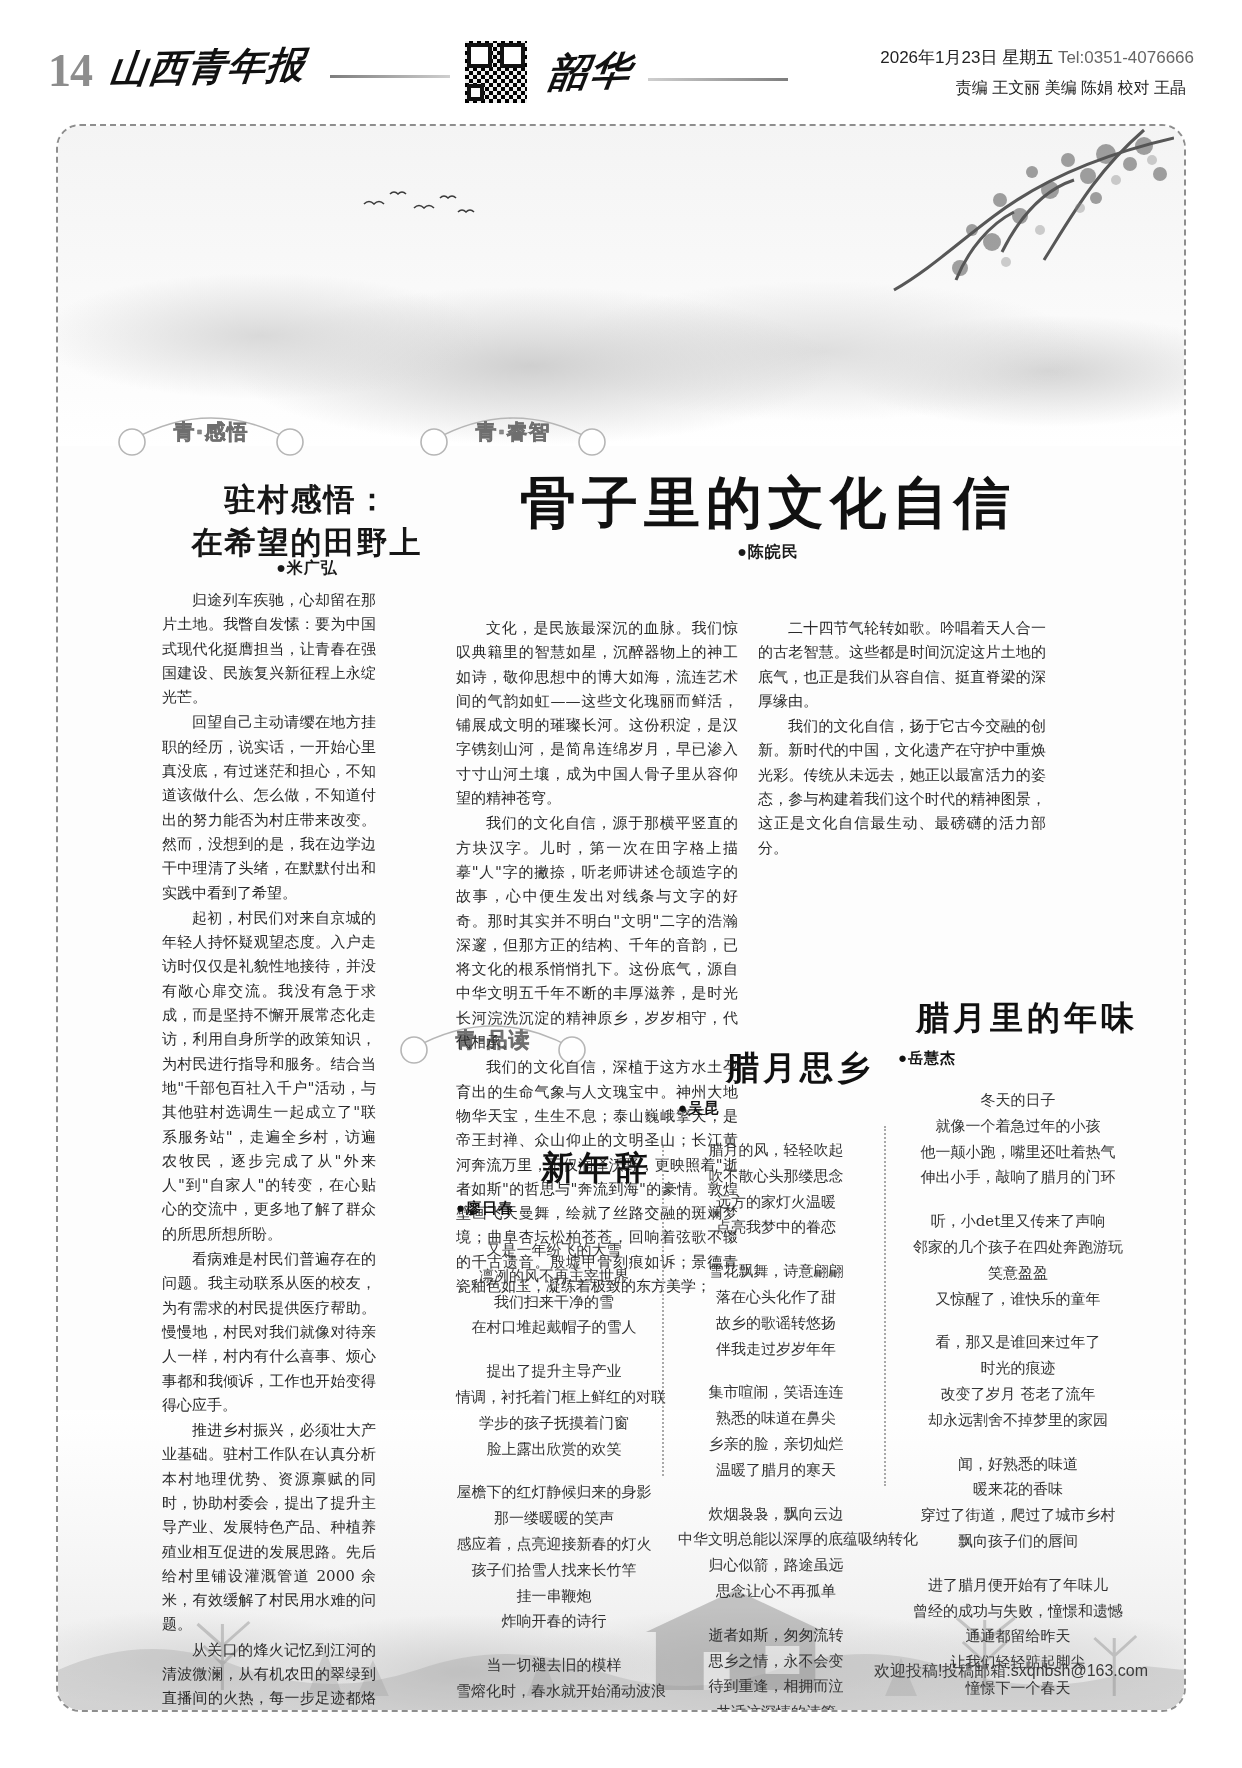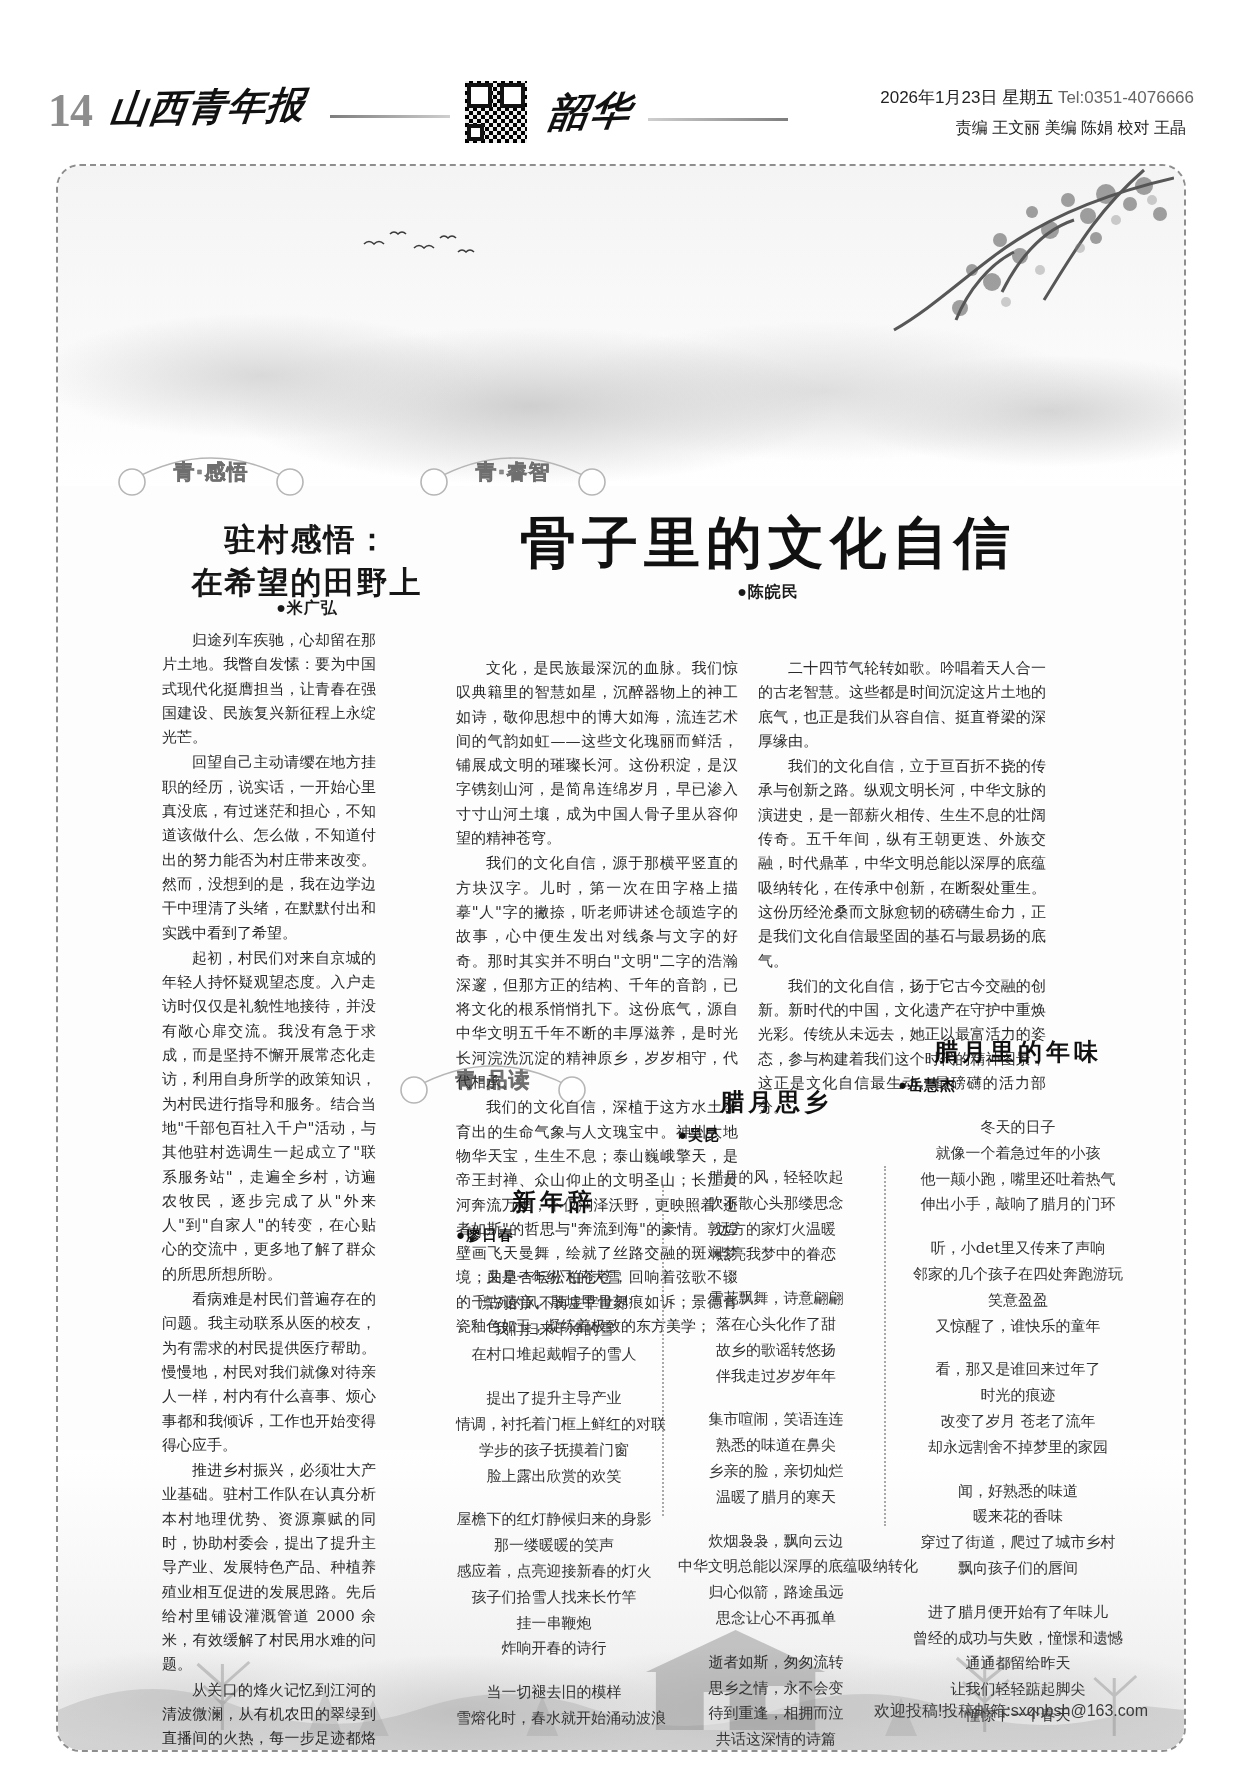--- a/index.html
+++ b/index.html
@@ -3,21 +3,21 @@
 <meta charset="utf-8">
 <style>
   * { box-sizing: border-box; margin:0; padding:0; }
   html,body { width:1242px; height:1768px; }
   body {
     font-family:"Liberation Serif","DejaVu Serif",serif;
     background:#ffffff;
     position:relative;
     overflow:hidden;
   }
-  .page { position:absolute; inset:0; background:#fff;margin-top:40px; }
+  .page { position:absolute; inset:0; background:#fff; }
 
   
   .masthead { position:absolute; left:0; top:0; width:1242px; height:118px; }
   .pagenum {
     position:absolute; left:48px; top:44px;
     font-family:"Liberation Serif",serif; font-size:46px; font-weight:700;
     color:#8d8d8d; letter-spacing:-1px;
   }
   .paper-logo {
     position:absolute; left:110px; top:42px;
@@ -126,21 +126,21 @@
   }
   .col p { text-indent:2em; margin:0 0 1px 0; }
 
   .col-a { left:104px; top:462px; width:214px; }
   .col-b { left:398px; top:490px; width:282px; }
   .col-c { left:700px; top:490px; width:288px; }
 
   
   .poem-title {
     font-family:"DejaVu Sans","Liberation Sans",sans-serif;
-    font-size:24px; font-weight:700; color:#111; text-align:center; letter-spacing:4px;
+    font-size:33px; font-weight:700; color:#111; text-align:right; letter-spacing:4px;
   }
   .poem-byline {
     font-family:"Liberation Sans",sans-serif; font-size:15px; font-weight:700;
     color:#111; text-align:left; margin-top:8px; letter-spacing:1px;
   }
   .poem-body {
     font-family:"DejaVu Serif","Liberation Serif",serif;
     font-size:15px; line-height:1.72; color:#333; text-align:center; margin-top:20px;
   }
   .poem-body .stanza { margin-bottom:18px; }
@@ -300,21 +300,20 @@
       </div>
 
     <div class="col col-b" id="colB">
         <p>文化，是民族最深沉的血脉。我们惊叹典籍里的智慧如星，沉醉器物上的神工如诗，敬仰思想中的博大如海，流连艺术间的气韵如虹——这些文化瑰丽而鲜活，铺展成文明的璀璨长河。这份积淀，是汉字镌刻山河，是简帛连绵岁月，早已渗入寸寸山河土壤，成为中国人骨子里从容仰望的精神苍穹。</p>
         <p>我们的文化自信，源于那横平竖直的方块汉字。儿时，第一次在田字格上描摹"人"字的撇捺，听老师讲述仓颉造字的故事，心中便生发出对线条与文字的好奇。那时其实并不明白"文明"二字的浩瀚深邃，但那方正的结构、千年的音韵，已将文化的根系悄悄扎下。这份底气，源自中华文明五千年不断的丰厚滋养，是时光长河浣洗沉淀的精神原乡，岁岁相守，代代相承。</p>
         <p>我们的文化自信，深植于这方水土孕育出的生命气象与人文瑰宝中。神州大地物华天宝，生生不息；泰山巍峨擎天，是帝王封禅、众山仰止的文明圣山；长江黄河奔流万里，不仅润泽沃野，更映照着"逝者如斯"的哲思与"奔流到海"的豪情。敦煌壁画飞天曼舞，绘就了丝路交融的斑斓梦境；曲阜杏坛松柏苍苍，回响着弦歌不辍的千古遗音。殷墟甲骨刻痕如诉；景德青瓷釉色如玉，凝练着极致的东方美学；</p>
       </div>
 
     <div class="col col-c" id="colC">
         <p>二十四节气轮转如歌。吟唱着天人合一的古老智慧。这些都是时间沉淀这片土地的底气，也正是我们从容自信、挺直脊梁的深厚缘由。</p>
-        <p>我们的文化自信，立于亘百折不挠的传承与创新之路。纵观文明长河，中华文脉的演进史，是一部薪火相传、生生不息的壮阔传奇。五千年间，纵有王朝更迭、外族交融，时代鼎革，中华文明总能以深厚的底蕴吸纳转化，在传承中创新，在断裂处重生。这份历经沧桑而文脉愈韧的磅礴生命力，正是我们文化自信最坚固的基石与最易扬的底气。</p>
         <p>我们的文化自信，扬于它古今交融的创新。新时代的中国，文化遗产在守护中重焕光彩。传统从未远去，她正以最富活力的姿态，参与构建着我们这个时代的精神图景，这正是文化自信最生动、最磅礴的活力部分。</p>
       </div>
 
     <div class="vdash1"></div>
     <div class="vdash2"></div>
 
     <div class="poem1">
       <div class="poem-title">新年辞</div>
       <div class="poem-byline">●廖日春</div>
       <div class="poem-body" id="poem1body">

